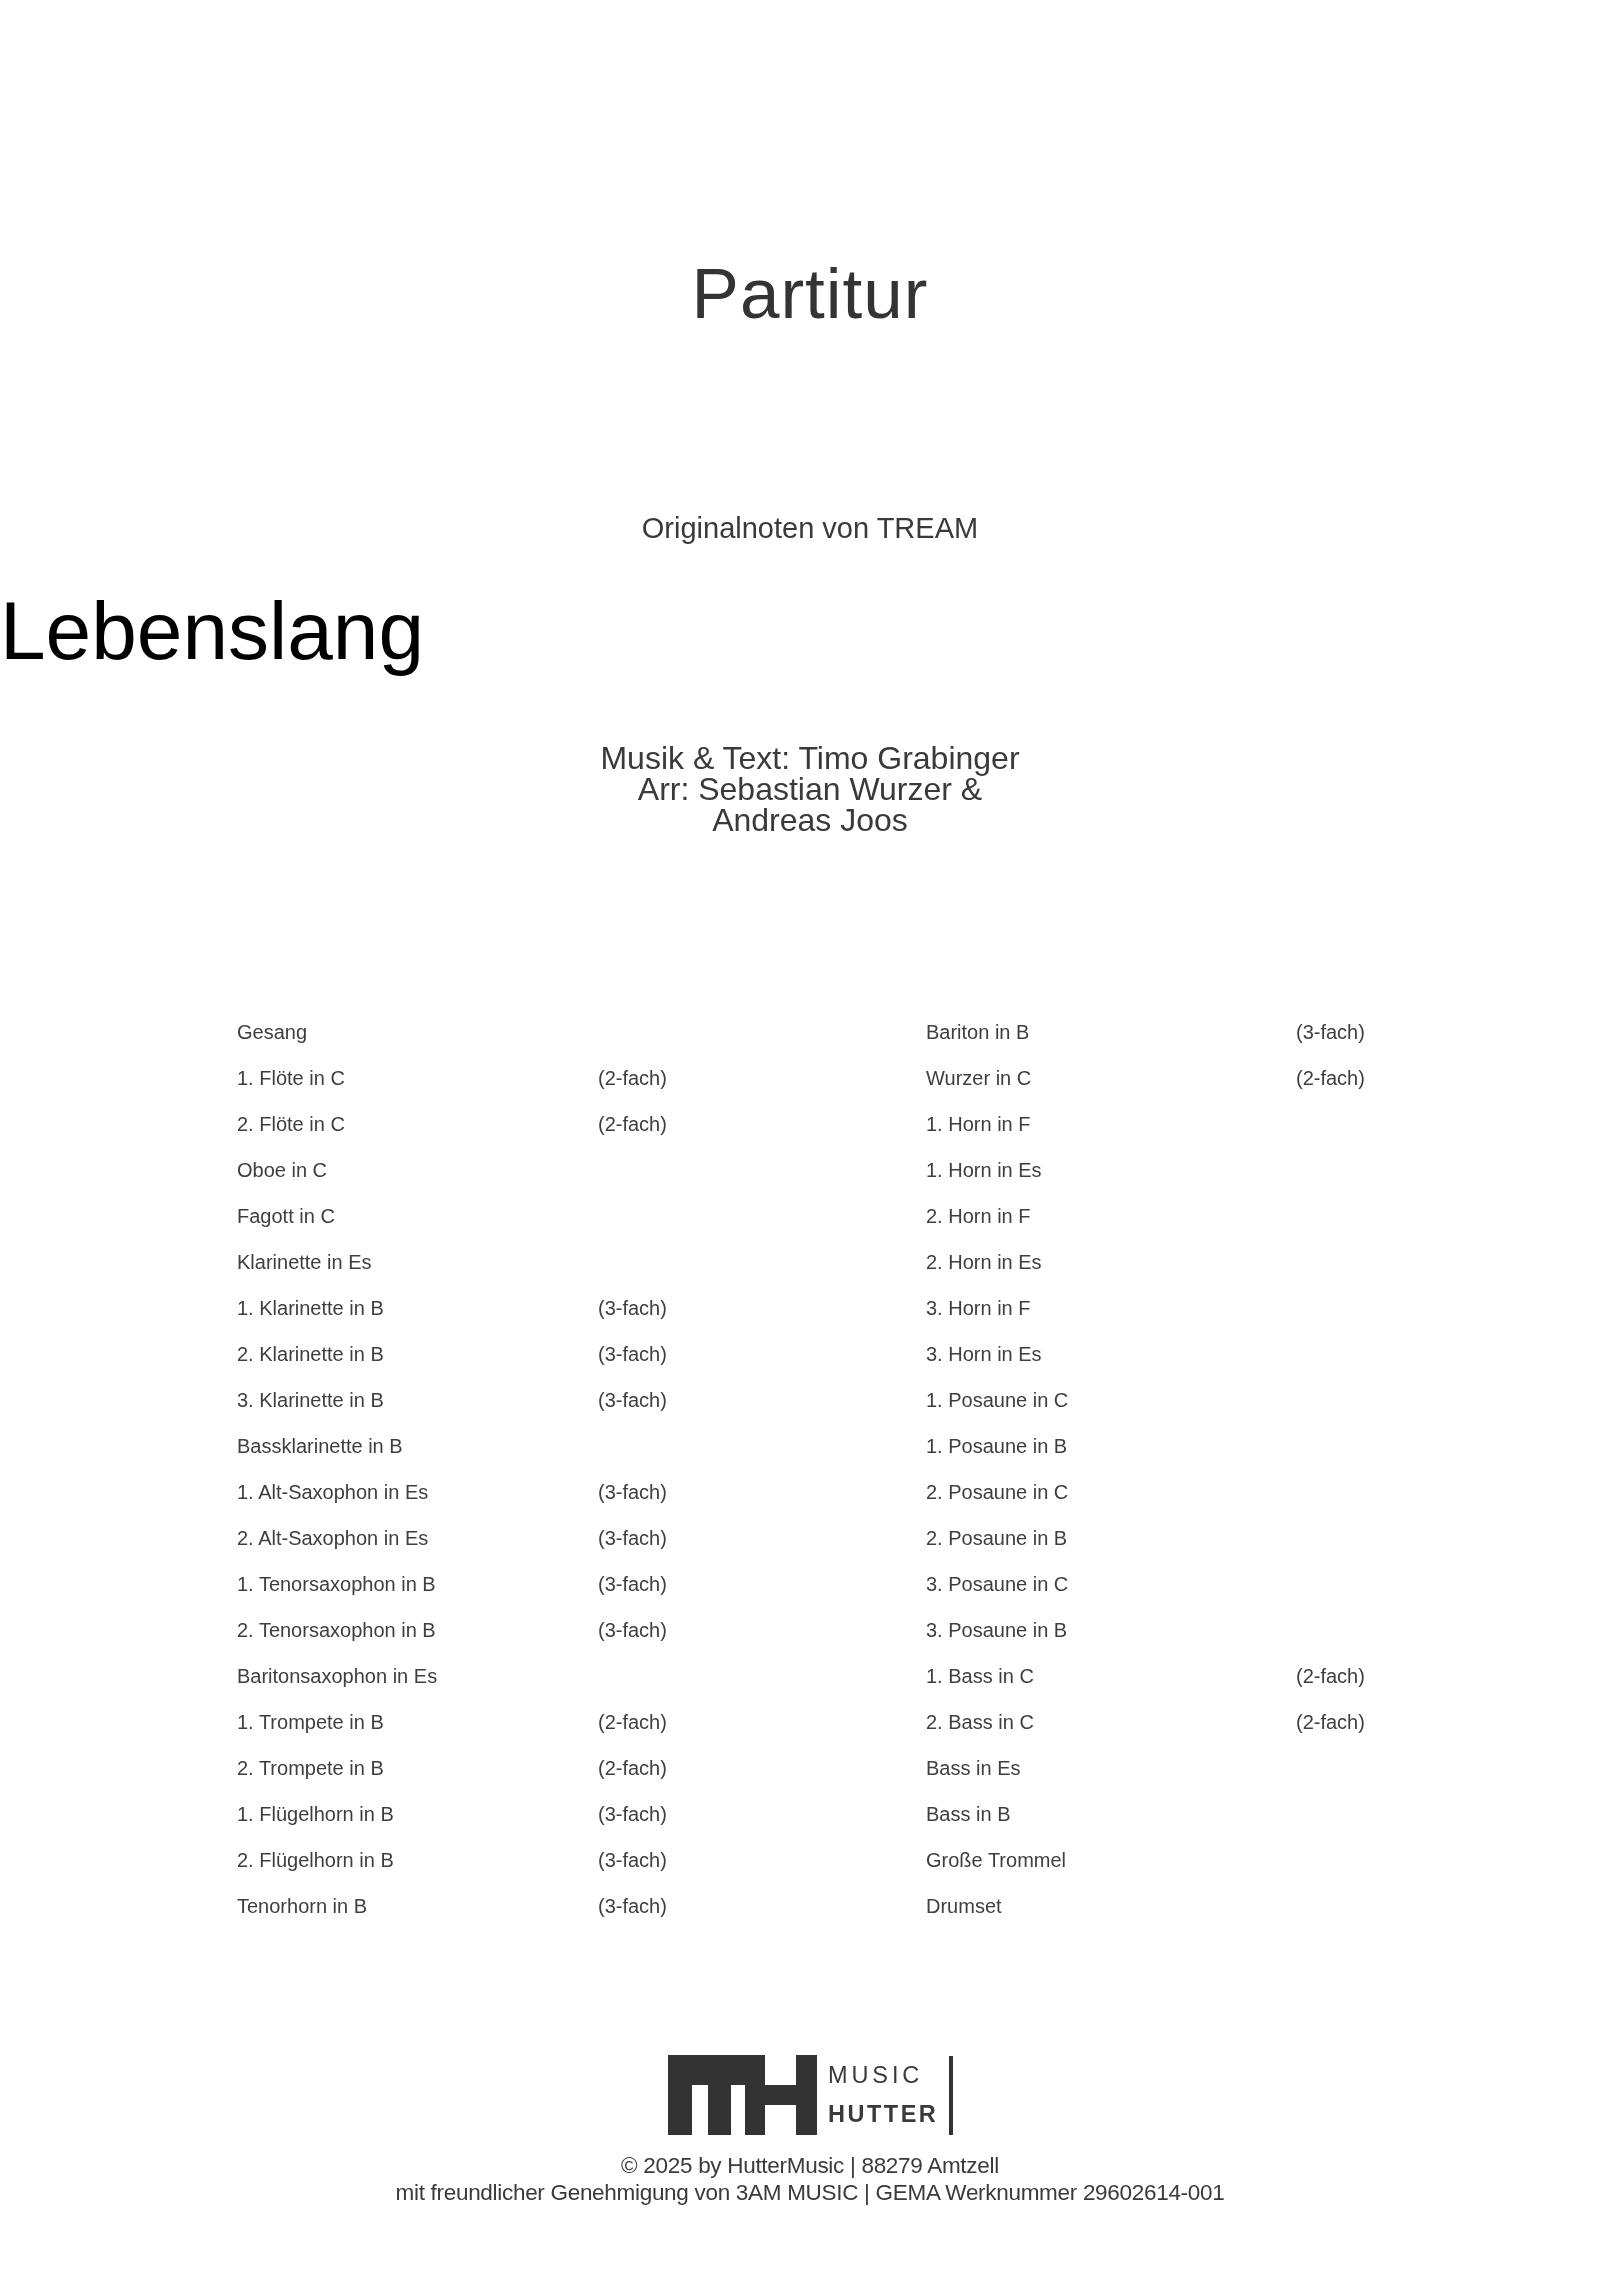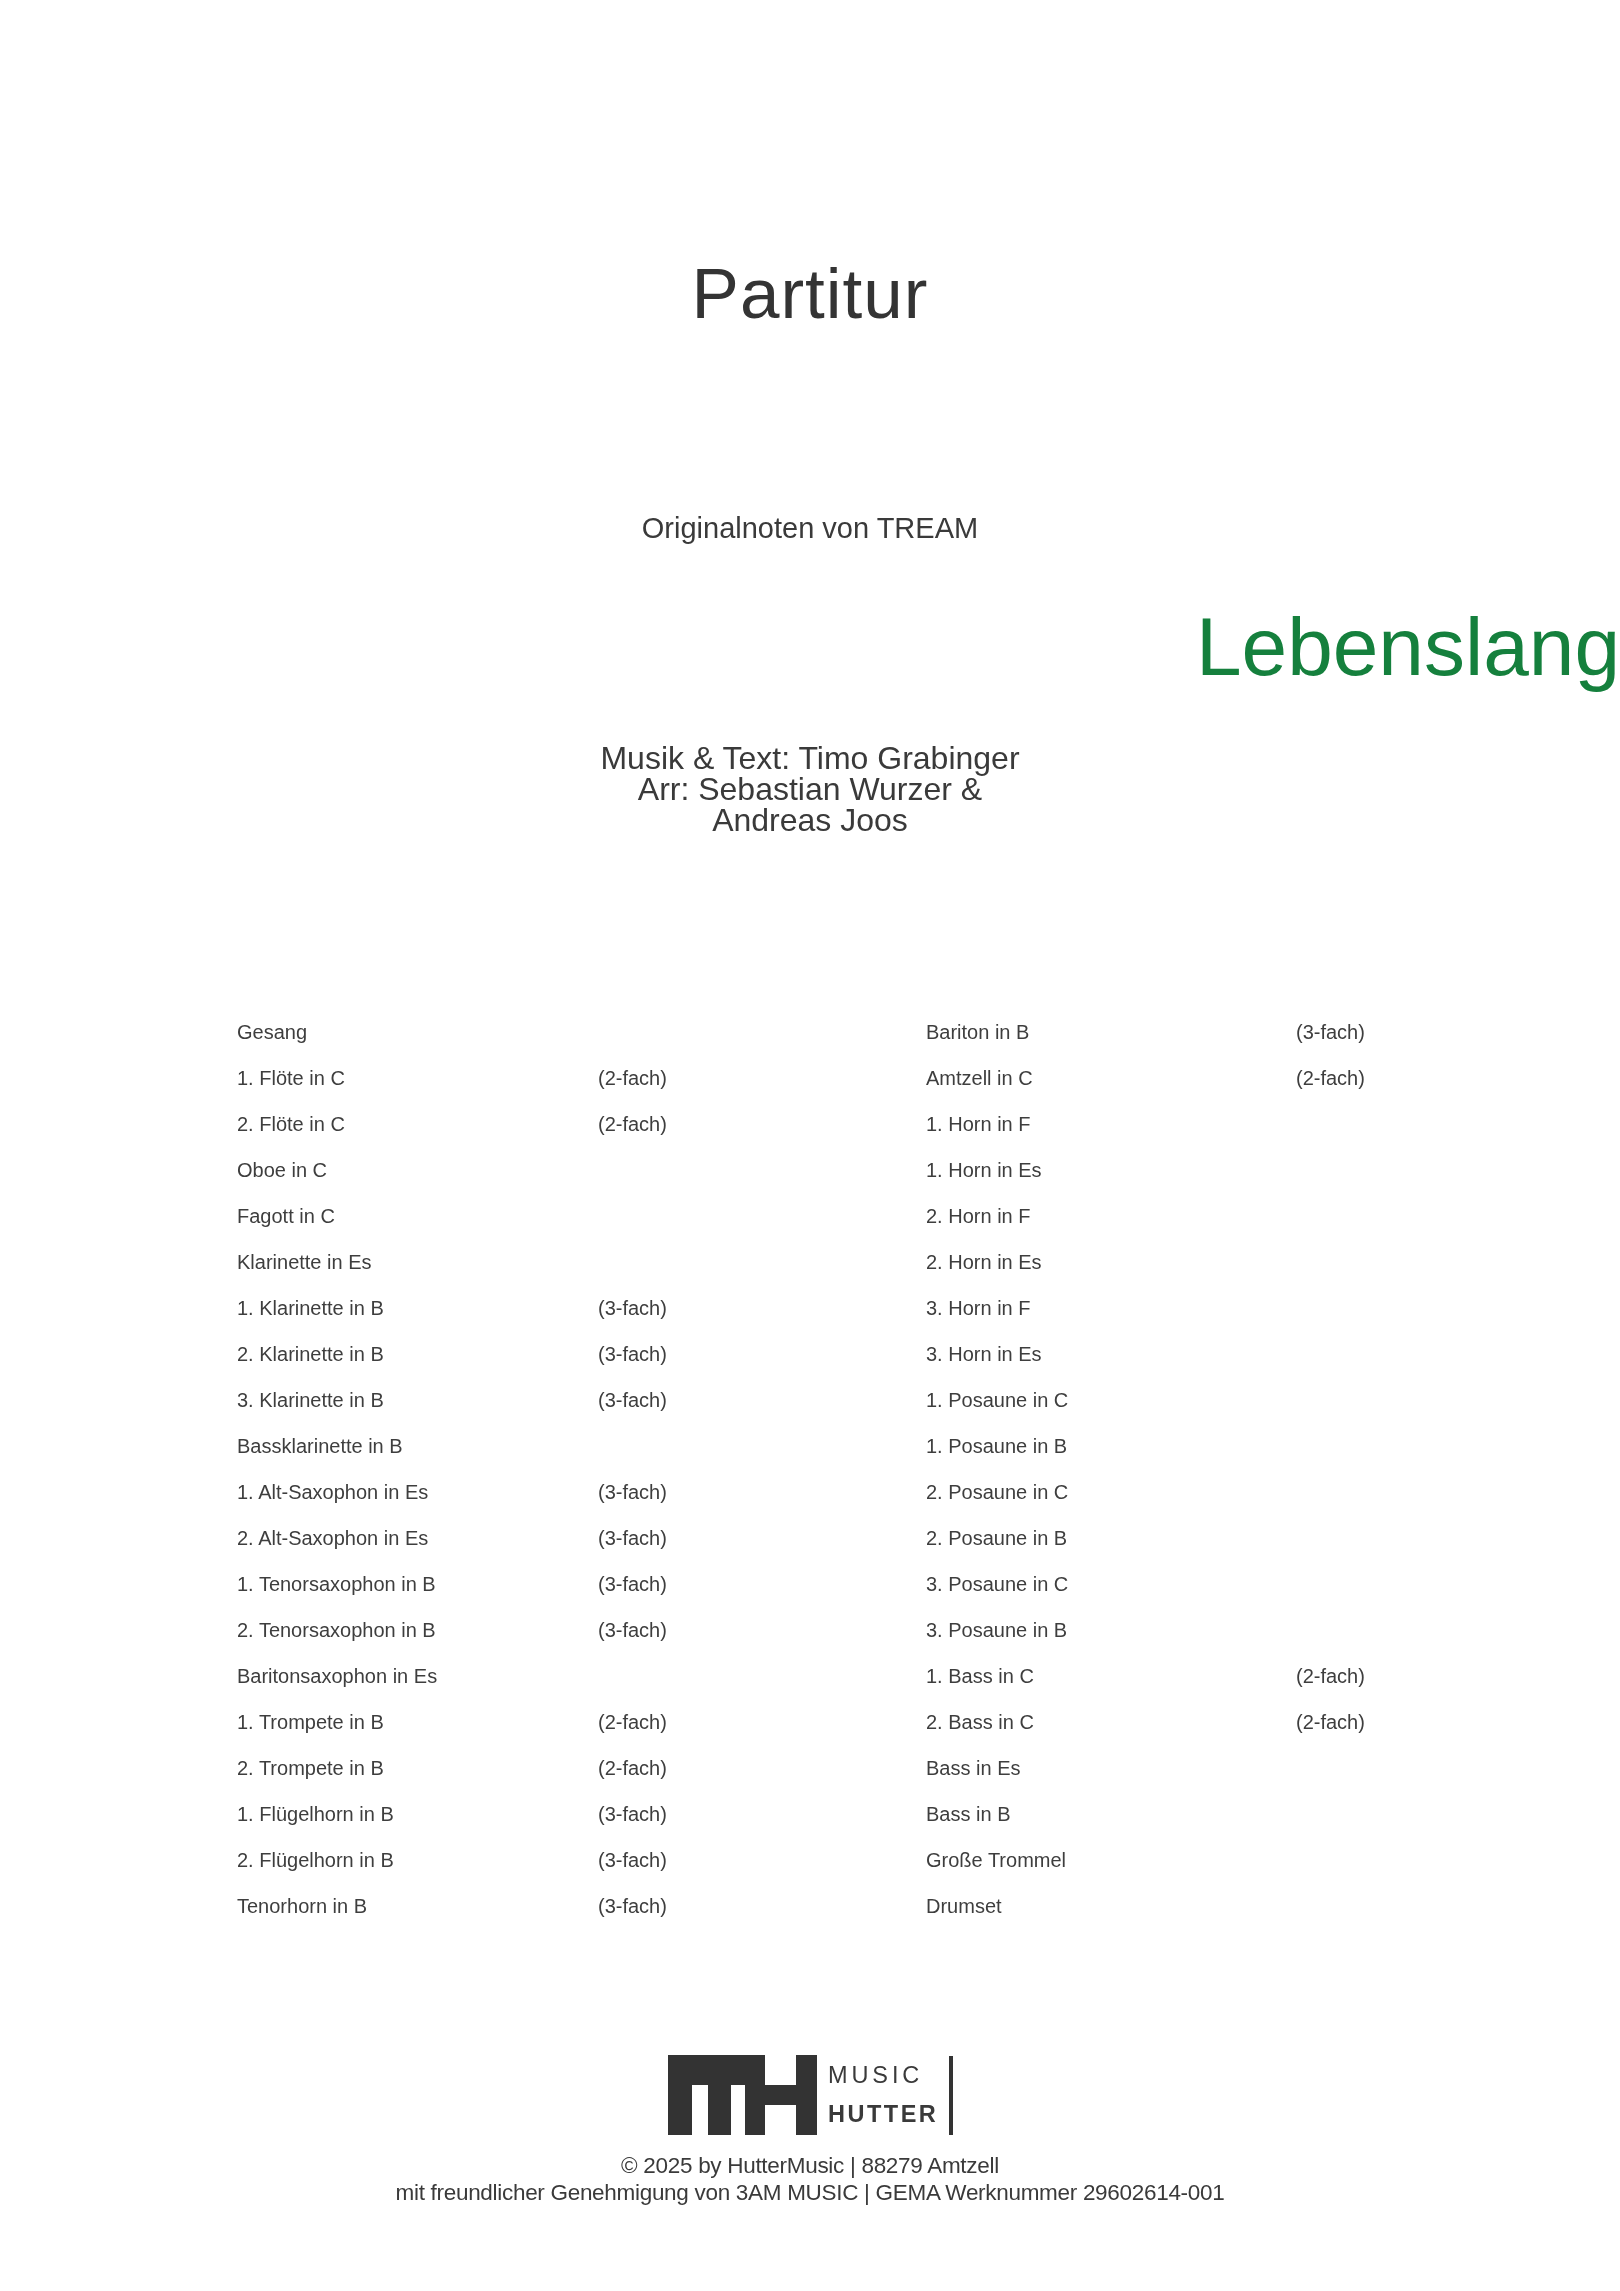--- a/index.html
+++ b/index.html
@@ -30,28 +30,28 @@
     top: 485px; left: 0;
     width: 100%;
     text-align: center;
     font-size: 29px;
     font-weight: 400;
     line-height: 1;
     color: #3a3a3a;
   }
   .work-title {
     position: absolute;
-    top: 577px; left: 0;
-    width: 100%;
-    text-align: right;
+    top: 561px; left: 0;
+    width: 100%;
+    text-align: left;
     font-size: 82px;
     font-weight: 400;
     letter-spacing: 0px;
     line-height: 1;
-    color: #15803d;
+    color: #000000;
   }
   .credits {
     position: absolute;
     top: 714px; left: 0;
     width: 100%;
     text-align: center;
     font-size: 32px;
     font-weight: 300;
     line-height: 31px;
     color: #3a3a3a;
@@ -209,21 +209,21 @@
         <span class="inst-name">Tenorhorn in B</span>
         <span class="inst-copies">(3-fach)</span>
       </div>
     </div>
   <div class="inst-col right">
       <div class="inst-row">
         <span class="inst-name">Bariton in B</span>
         <span class="inst-copies">(3-fach)</span>
       </div>
       <div class="inst-row">
-        <span class="inst-name">Amtzell in C</span>
+        <span class="inst-name">Wurzer in C</span>
         <span class="inst-copies">(2-fach)</span>
       </div>
       <div class="inst-row">
         <span class="inst-name">1. Horn in F</span>
         <span class="inst-copies"></span>
       </div>
       <div class="inst-row">
         <span class="inst-name">1. Horn in Es</span>
         <span class="inst-copies"></span>
       </div>

